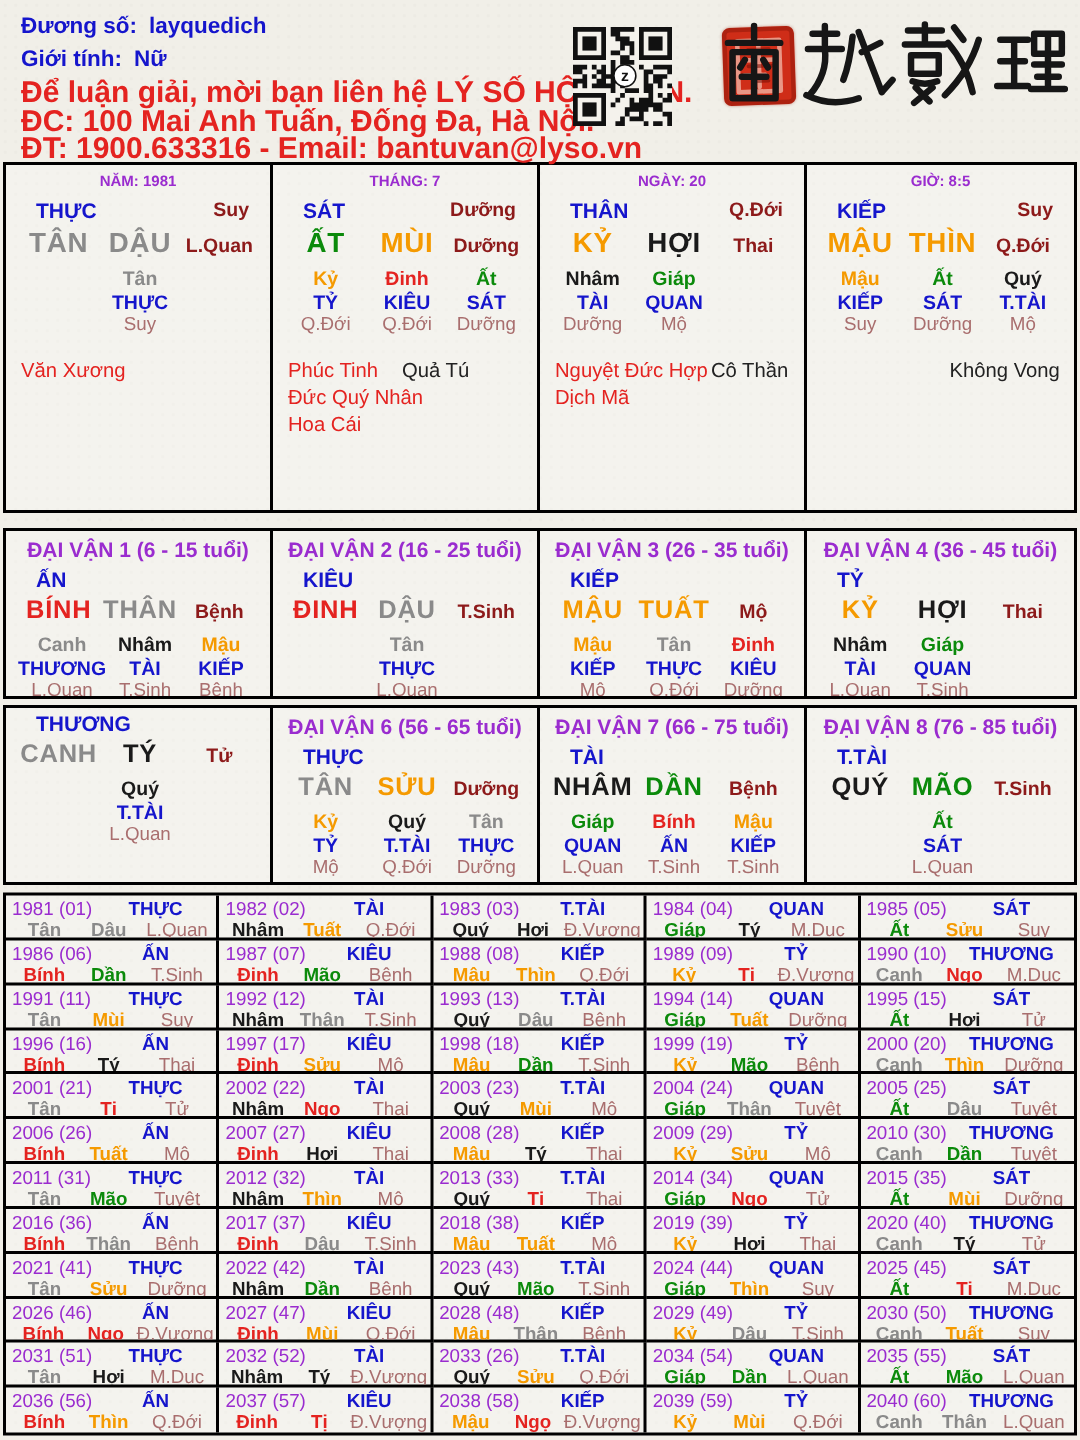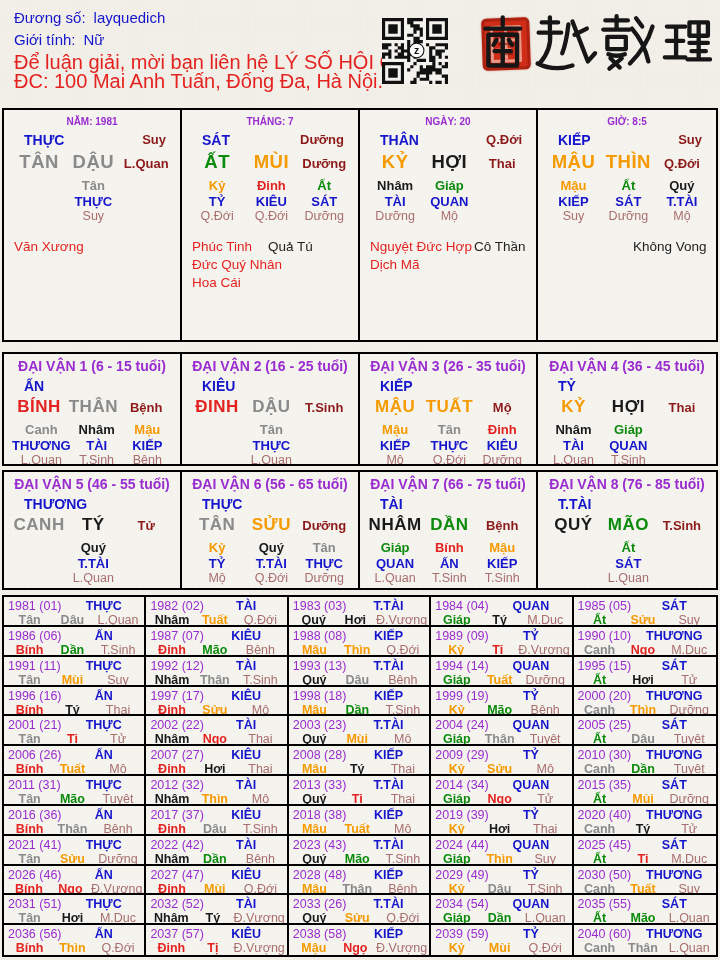--- a/index.html
+++ b/index.html
@@ -6,21 +6,21 @@
   --blue:#1515cc; --red:#e42320; --purple:#9a2ccf; --maroon:#8d1a1a; --softstage:#a96e6e;
   --green:#0b8a0b; --orange:#f59a00; --gray:#8a8a8a; --black:#1a1a1a; --bg:#f1efe8; --seal:#cf2d18;
 }
 *{box-sizing:border-box;margin:0;padding:0}
 body{
   width:720px;height:960px;overflow:hidden;background:var(--bg);
   background-image:radial-gradient(rgba(0,0,0,.015) 1px, transparent 1px);background-size:7px 7px;
   font-family:"Liberation Sans", sans-serif;color:#222;
 }
 .header{height:106px;position:relative}
-.info{position:absolute;left:14px;top:9px;font-weight:normal}
+.info{position:absolute;left:14px;top:9px;font-weight:bold}
 .info .bl{color:var(--blue);font-size:15px;margin-bottom:5px}
 .info .bl .val{margin-left:8px}
 .info .rl{color:var(--red);font-size:20px;line-height:18.5px}
 .qr{position:absolute;left:382px;top:18px;width:66px;height:66px}
 .logo{position:absolute;left:468px;top:2px;width:250px;height:86px}
 .seal{position:absolute;left:14px;top:16px;width:48px;height:52px;background:var(--seal);
   border-radius:5px;transform:rotate(-2deg);box-shadow:inset 0 0 0 3px rgba(110,12,4,.35), 0 0 2px rgba(150,30,10,.5)}
 .seal svg{position:absolute;left:0;top:0}
 .callig{position:absolute;left:6px;top:8px}
 .box{border:2px solid #000;margin:0 2px;display:grid;grid-template-columns:repeat(4,1fr);background:rgba(255,255,255,.25)}
@@ -63,20 +63,21 @@
 </style>
 </head>
 <body>
 
 <div class="header">
   <div class="info">
     <div class="bl"><span>Đương số:</span><span class="val">layquedich</span></div>
     <div class="bl"><span>Giới tính:</span><span class="val">Nữ</span></div>
     <div class="rl">Để luận giải, mời bạn liên hệ LÝ SỐ HỘI QUÁN.</div>
     <div class="rl">ĐC: 100 Mai Anh Tuấn, Đống Đa, Hà Nội.</div>
+    <div class="rl">ĐT: 1900.633316 - Email: bantuvan@lyso.vn</div>
   </div>
   <div class="qr">
     <svg width="66" height="66" viewBox="0 0 63 63">
       <rect x="0" y="0" width="63" height="63" fill="#f4f2ec"></rect>
       <g fill="#111">
         <path d="M0 0h21v21H0z M3 3v15h15V3z" fill-rule="evenodd"></path>
         <rect x="6" y="6" width="9" height="9"></rect>
         <path d="M42 0h21v21H42z M45 3v15h15V3z" fill-rule="evenodd"></path>
         <rect x="48" y="6" width="9" height="9"></rect>
         <path d="M0 42h21v21H0z M3 45v15h15V45z" fill-rule="evenodd"></path>
@@ -340,21 +341,20 @@
           <span class="hstem c-green">Giáp</span>
           <span class="hgod">QUAN</span>
           <span class="hstage">T.Sinh</span>
         </div>
         <div class="hcol"></div>
       </div>
     </div>
   </section>
 <section class="box dvrow2 dv">
     <div class="col">
-      <div class="ptitle">ĐẠI VẬN 5 (46 - 55 tuổi)</div>
       <div class="prow1">
         <span class="pgod">THƯƠNG</span>
       </div>
       <div class="prow2">
         <span class="pstem c-gray">CANH</span>
         <span class="pbranch c-black">TÝ</span>
         <span class="pstage2">Tử</span>
       </div>
       <div class="phidden">
         <div class="hcol"></div>

